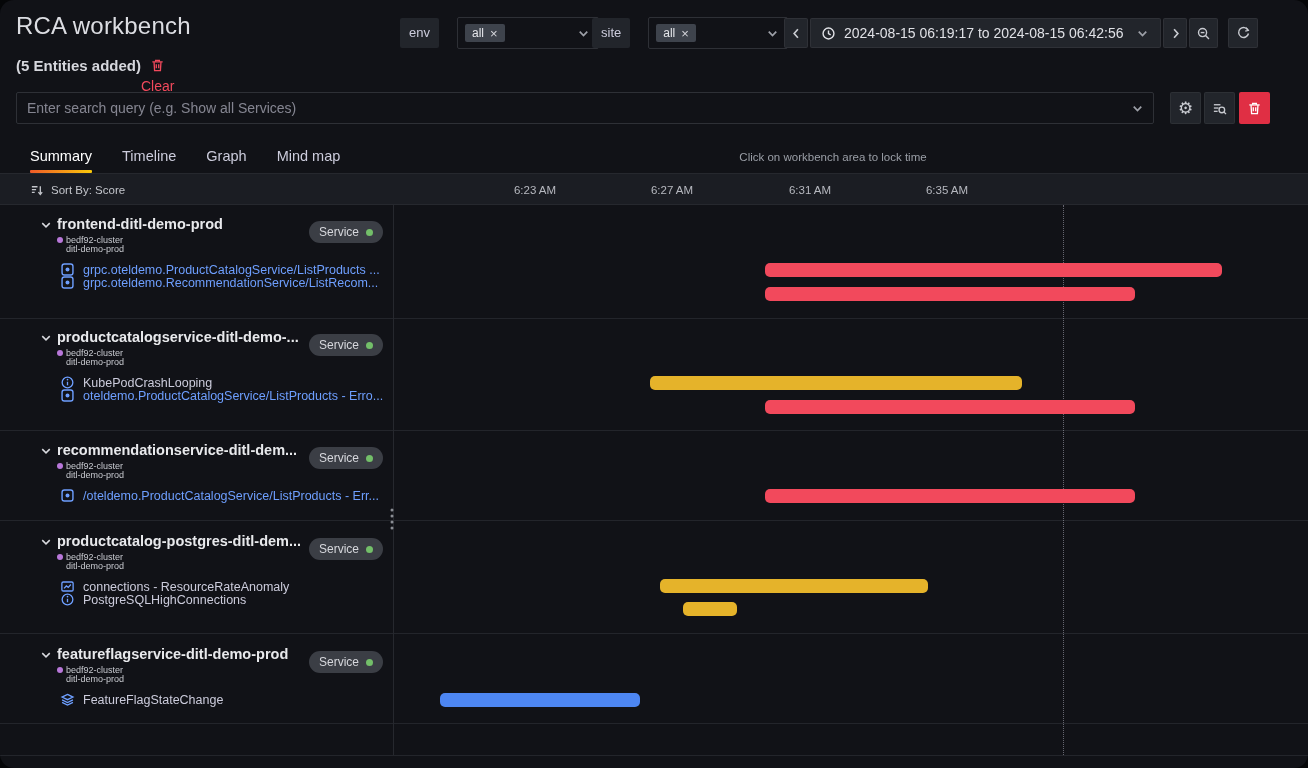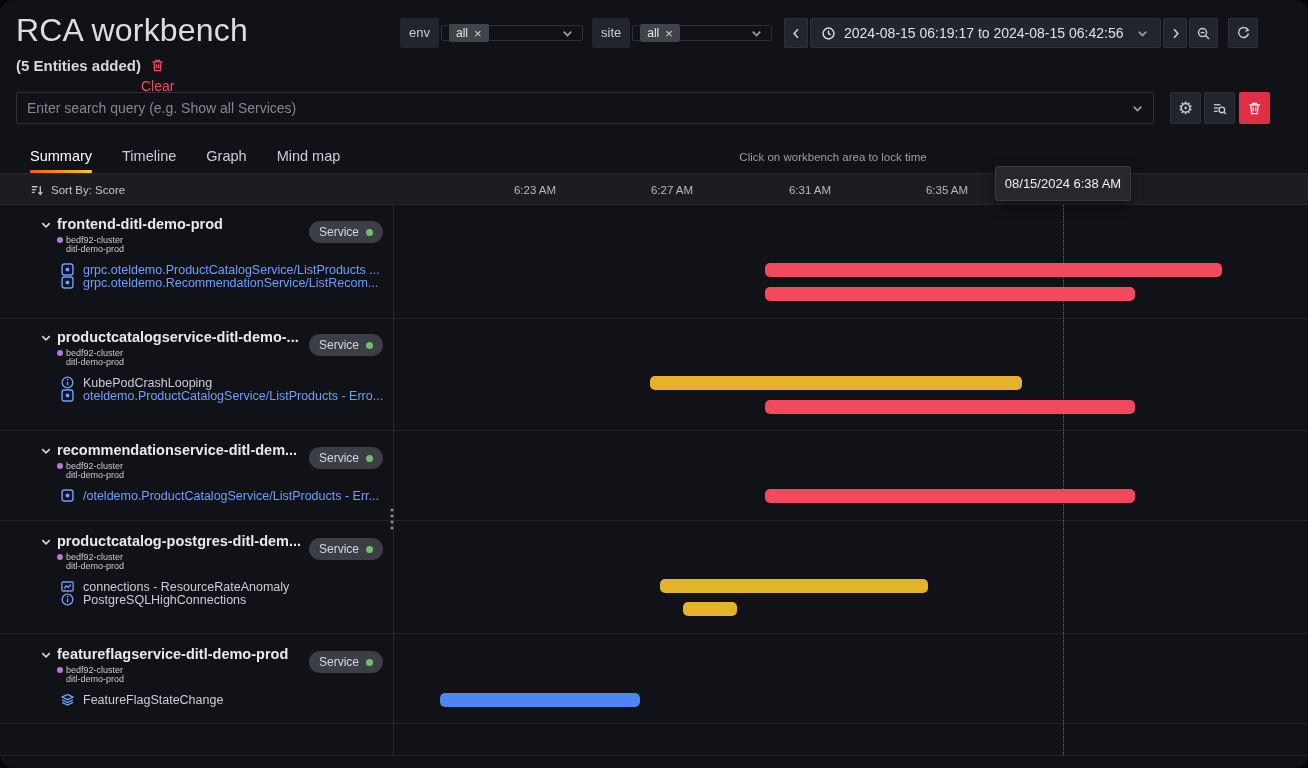--- a/index.html
+++ b/index.html
@@ -7,27 +7,27 @@
   body { display:flex; justify-content:center; align-items:flex-start; font-family:"Liberation Sans","DejaVu Sans",sans-serif; }
   .app {
     position:relative; width:1308px; height:768px;
     background:#111217; border-radius:14px; overflow:hidden;
     color:#ccccdc;
   }
   svg { display:block; }
   .ico { width:15px; height:15px; flex:none; }
 
   
-  .title { position:absolute; left:16px; top:12px; font-size:32px; font-weight:500; color:#dcdde2; letter-spacing:.2px; }
+  .title { position:absolute; left:16px; top:12px; font-size:24px; font-weight:500; color:#dcdde2; letter-spacing:.2px; }
 
   .ctrl { position:absolute; top:18px; height:30px; display:flex; align-items:center; }
   .env-group { left:400px; }
   .site-group { left:592px; }
   .chip-label { background:#22252b; height:30px; line-height:30px; padding:0 9px; font-size:13px; color:#ccccdc; border-radius:2px; }
-  .select { margin-left:2px; width:142px; height:16px; border:1px solid #2e3036; border-radius:2px; display:flex; align-items:center; padding:0 7px; background:#111217; cursor:pointer; }
+  .select { margin-left:18px; width:142px; height:32px; border:1px solid #2e3036; border-radius:2px; display:flex; align-items:center; padding:0 7px; background:#111217; cursor:pointer; }
   .tag { background:#3e434c; color:#e6e7eb; font-size:12px; padding:2px 7px; border-radius:2px; display:flex; gap:6px; align-items:center; }
   .tag .x { cursor:pointer; font-size:13px; line-height:1; color:#d6d7dc; }
   .select .caret { margin-left:auto; color:#9da0a8; }
 
   .timebar { position:absolute; left:784px; top:18px; display:flex; align-items:center; }
   .tbtn { height:30px; background:#22252b; border:1px solid rgba(255,255,255,.06); border-radius:2px; display:flex; align-items:center; justify-content:center; color:#c9cbd1; cursor:pointer; margin-right:2px; }
   .tbtn.narrow { width:24px; }
   .tbtn.sq { width:29px; }
   .time-display { padding:0 10px; gap:8px; font-size:14px; color:#e0e1e6; white-space:nowrap; }
   .time-display .caret { color:#9da0a8; margin-left:4px; }
@@ -225,21 +225,20 @@
             <polyline points="9,9.8 11,12.2 13,9.8"></polyline>
           </svg>
       </span>
       <span>Sort By: Score</span>
     </div>
     <span class="tick" style="left: 535px;">6:23 AM</span>
     <span class="tick" style="left: 672px;">6:27 AM</span>
     <span class="tick" style="left: 810px;">6:31 AM</span>
     <span class="tick" style="left: 947px;">6:35 AM</span>
   </div>
-  <div class="time-tooltip">08/15/2024 6:38 AM</div>
 
   <div class="content">
     <div class="hline" style="top:113px"></div>
     <div class="hline" style="top:225px"></div>
     <div class="hline" style="top:315px"></div>
     <div class="hline" style="top:428px"></div>
     <div class="hline" style="top:518px"></div>
     <div class="hline" style="top:550px"></div>
     <div class="vdivider"></div>
     <div class="dotline" style="left: 1063px;"></div>

